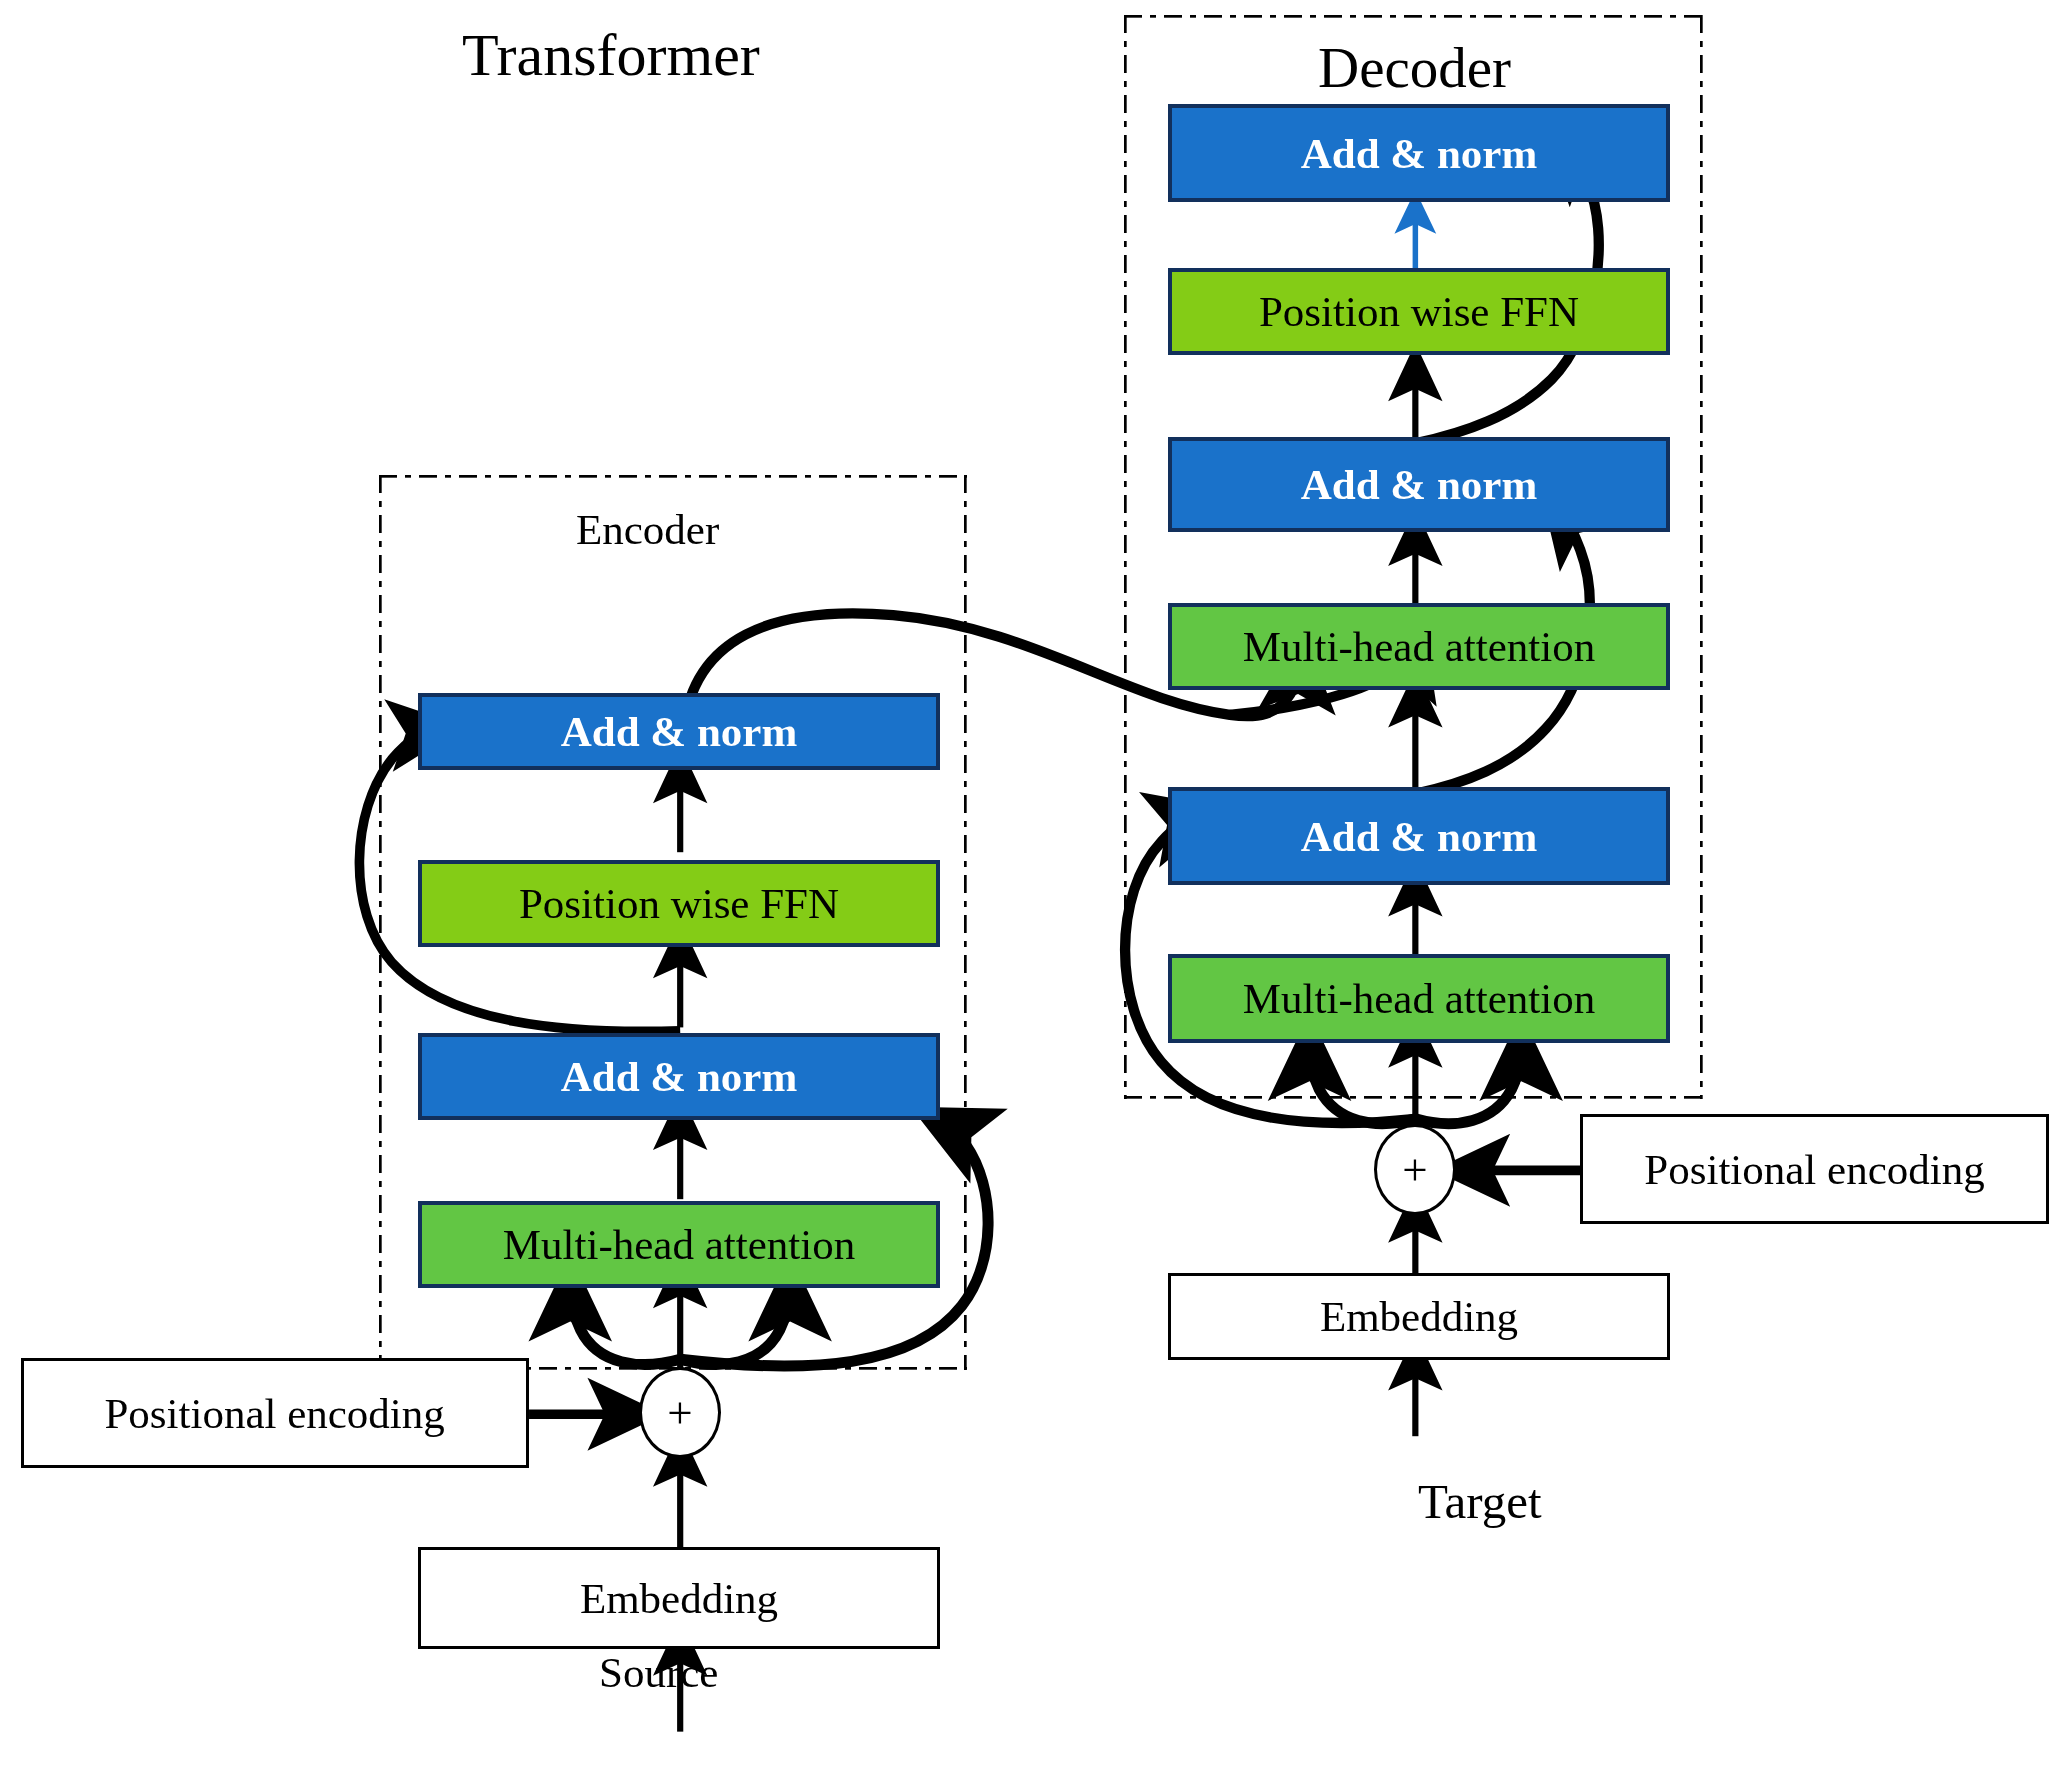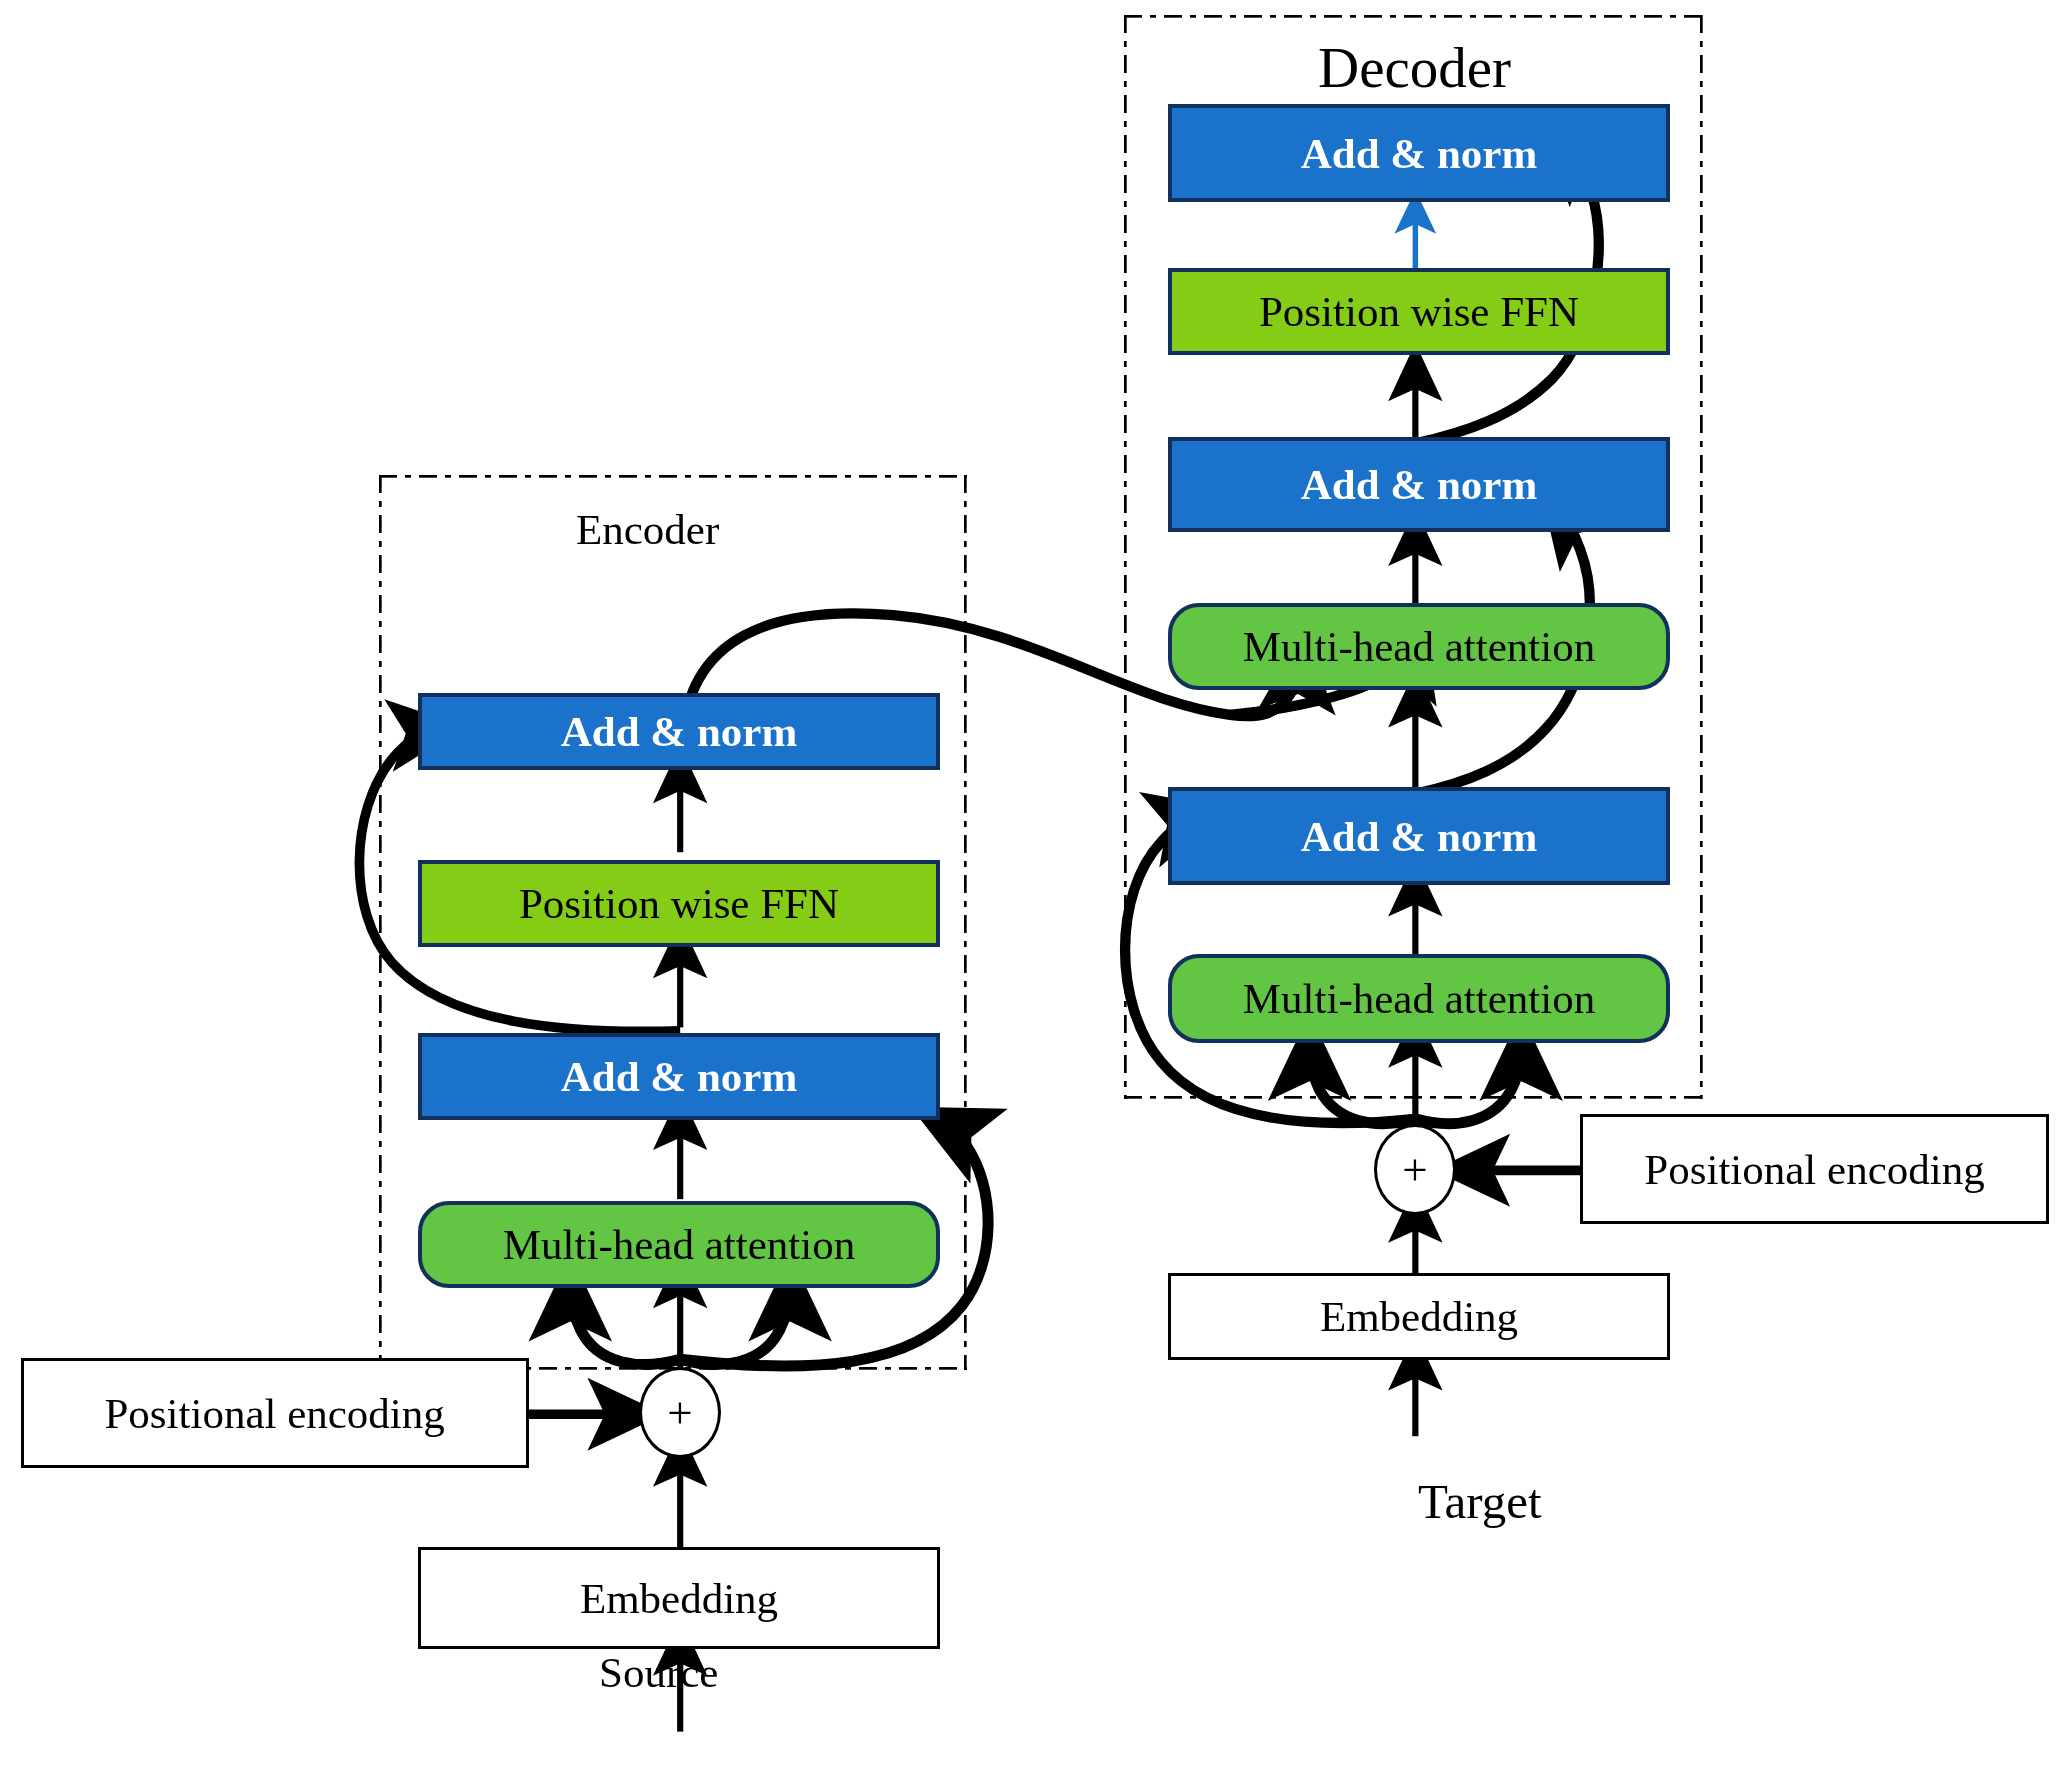--- a/index.html
+++ b/index.html
@@ -28,21 +28,21 @@
     display: flex;
     align-items: center;
     justify-content: center;
     text-align: center;
     line-height: 1;
   }
   .colored {
     border: 4.1px solid #12305c;
   }
   .blue  { background: #1a72ca; color: #ffffff; font-weight: bold; }
-  .green { background: #62c644; color: #000000; border-radius: 31px; }
+  .green { background: #62c644; color: #000000; }
   .amber { background: #84cc16; color: #000000; }
   .plain {
     background: #ffffff;
     color: #000000;
     border: 3.4px solid #000000;
   }
   .group-box {
     position: absolute;
     box-sizing: border-box;
     border: 2.7px dashed #000000;
@@ -215,20 +215,21 @@
       <path d="M2060,645 C2130,630 2205,605 2258,552
                C2325,485 2345,340 2310,265
                C2295,232 2282,218 2272,208" fill="none" stroke="#000" stroke-width="15" marker-end="url(#ah)"></path>
     </g>
 
     <g>
       <line x1="2060" y1="392" x2="2060" y2="300" stroke="#1a72ca" stroke-width="8" marker-end="url(#ahb)"></line>
     </g>
   </svg>
 
+  <div class="title" style="left:462px; top:20.6px; font-size:60px;">Transformer</div>
 
   <div class="group-box dashdot" style="left:379px; top:475px; width:588px; height:895px;"></div>
   <div class="group-label" style="left:576px; top:505px; font-size:43px;">Encoder</div>
 
   <div class="node colored blue" style="left:418px; top:693px; width:522px; height:77px; font-size:43px;">
     <span>Add &amp; norm</span>
   </div>
 
   <div class="node colored amber" style="left:418px; top:860px; width:522px; height:87px; font-size:43px;">
     <span>Position wise FFN</span>

